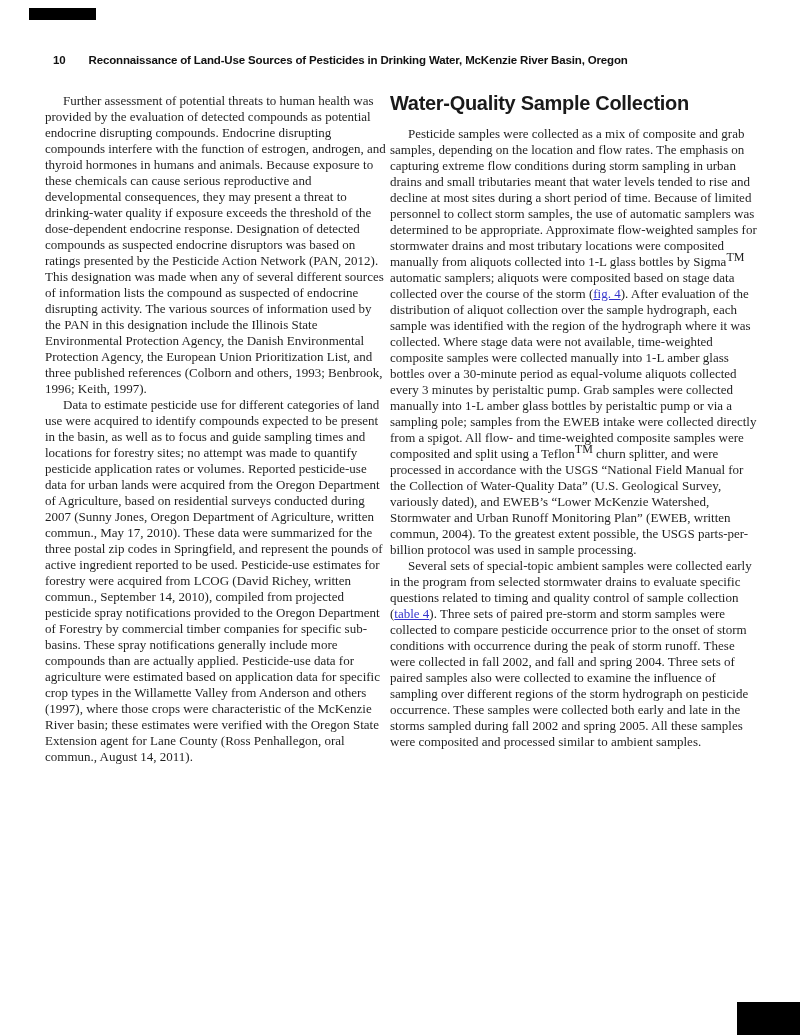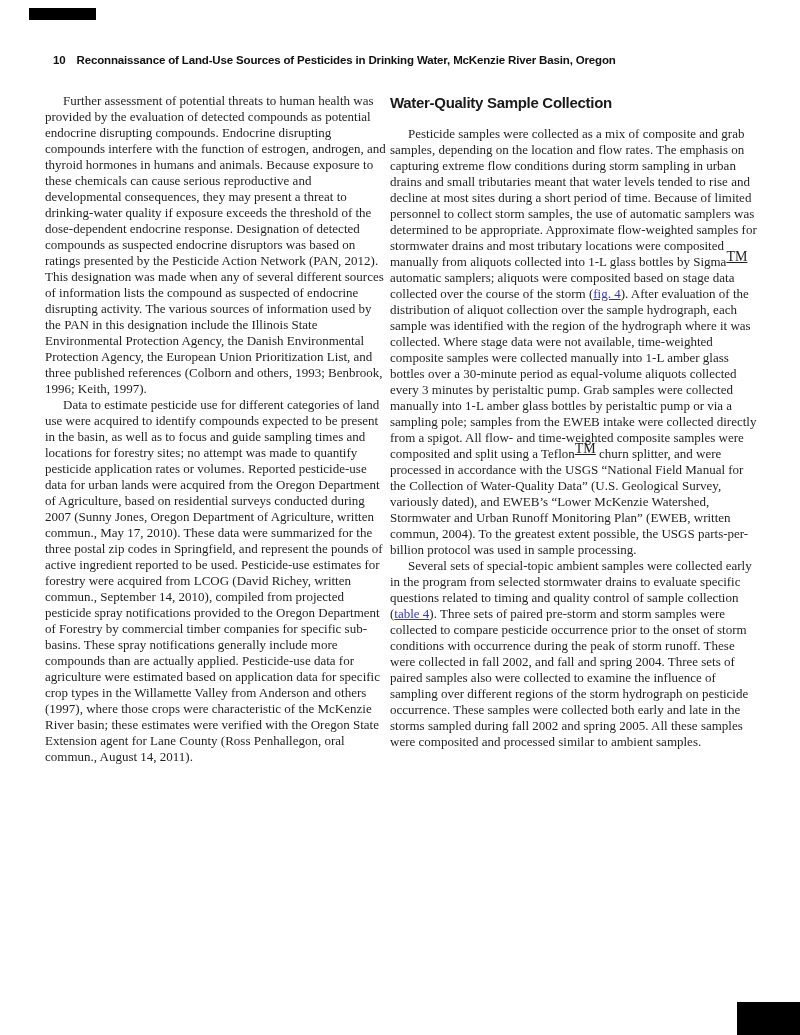--- a/index.html
+++ b/index.html
@@ -30,21 +30,21 @@
     width: 63px;
     height: 33px;
     background: #000000;
   }
   .running-head {
     position: absolute;
     top: 54px;
     left: 53px;
     display: flex;
     align-items: baseline;
-    gap: 11px;
+    gap: 23px;
     font-family: "Liberation Sans", sans-serif;
     font-weight: bold;
     font-size: 11.5px;
     letter-spacing: -0.15px;
     color: #111111;
     white-space: nowrap;
   }
   .columns {
     position: absolute;
     top: 93px;
@@ -52,45 +52,44 @@
     width: 720px;
     display: flex;
     gap: 0;
   }
   .col-left  { width: 345px; }
   .col-right { width: 367px; }
   .section-heading {
     margin: 0 0 13px 0;
     font-family: "Liberation Sans", sans-serif;
     font-weight: bold;
-    font-size: 15px;
+    font-size: 20px;
     letter-spacing: -0.3px;
     color: #1a1a1a;
     line-height: 20px;
   }
   .para {
     margin: 0;
     font-size: 13px;
     line-height: 16px;
     color: #1f1f1f;
     text-indent: 18px;
     text-align: left;
   }
   .para span, .para a, .para sup { text-indent: 0; }
   a.doclink {
     color: #3333cc;
     text-decoration: underline;
     cursor: pointer;
   }
   sup.tm {
-    font-size: 14px;
+    font-size: 12px;
     vertical-align: super;
     line-height: 0;
     letter-spacing: 0;
-    text-decoration: underline;
   }
 </style>
 </head>
 <body>
 
 <div class="page">
 
   <div class="corner-mark-top"></div>
 
   <div class="running-head">

